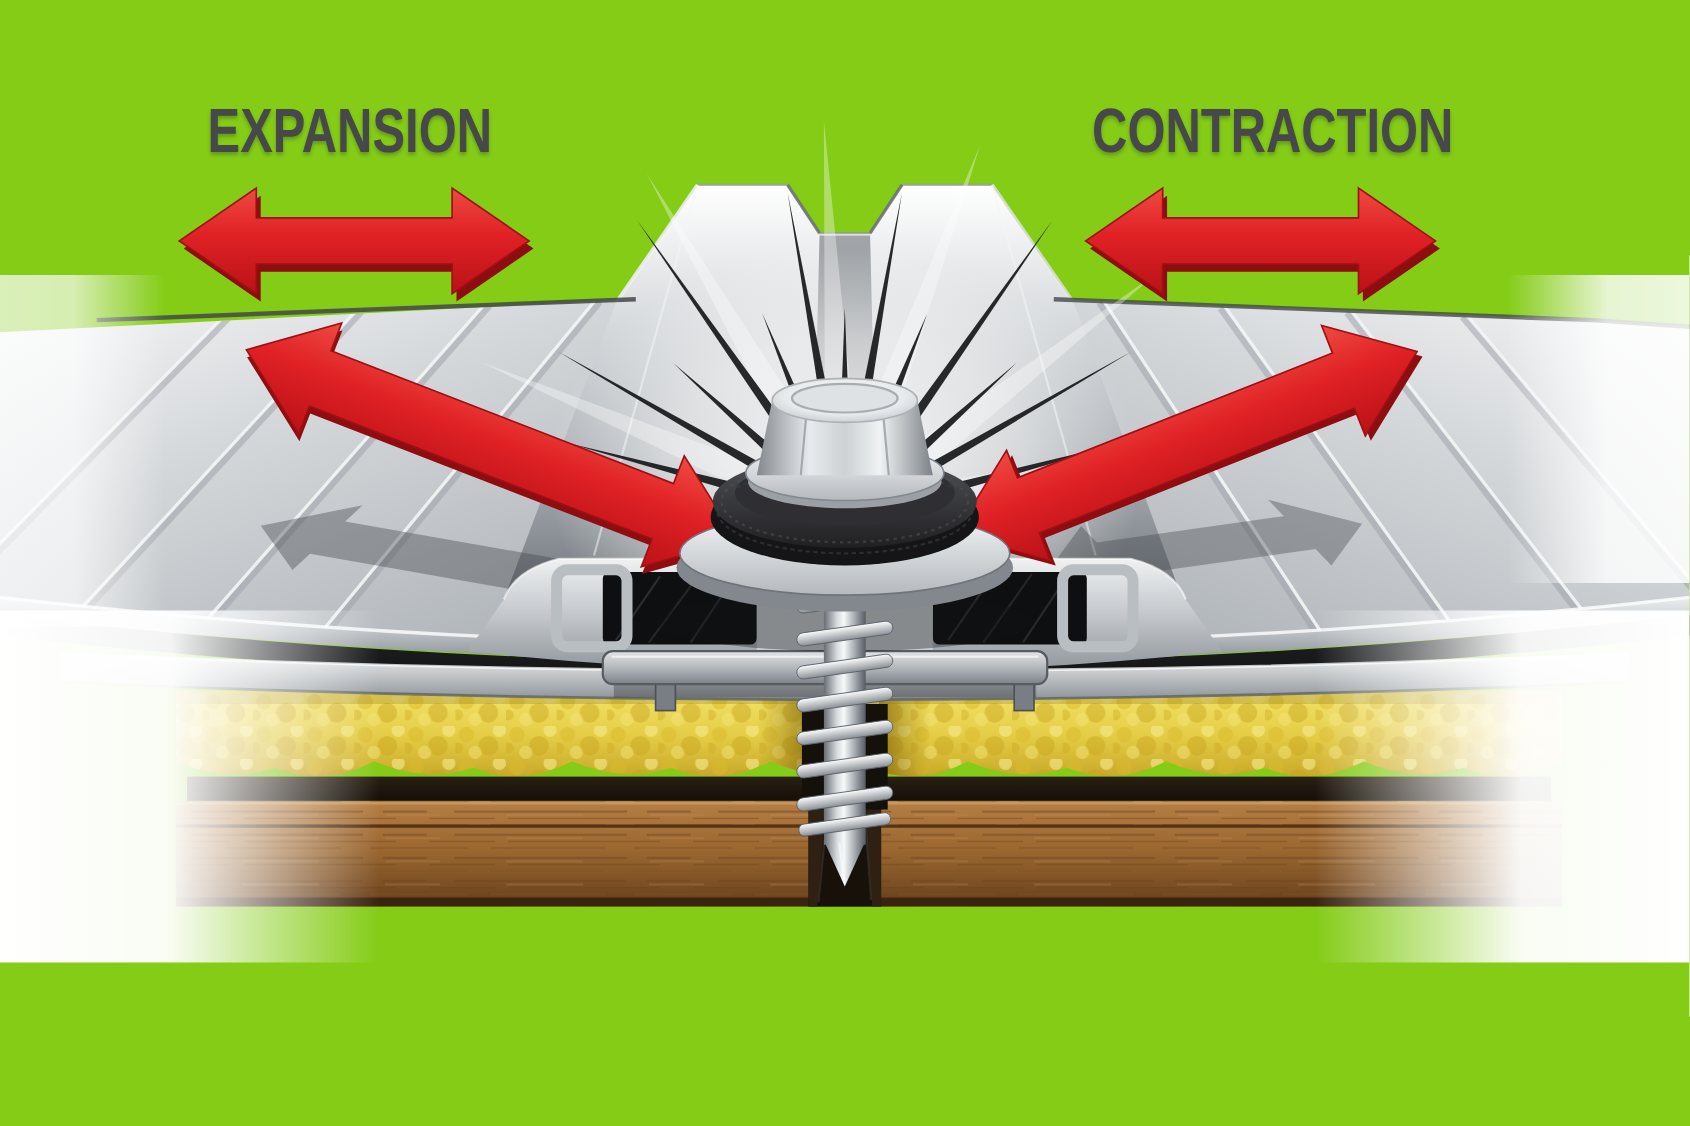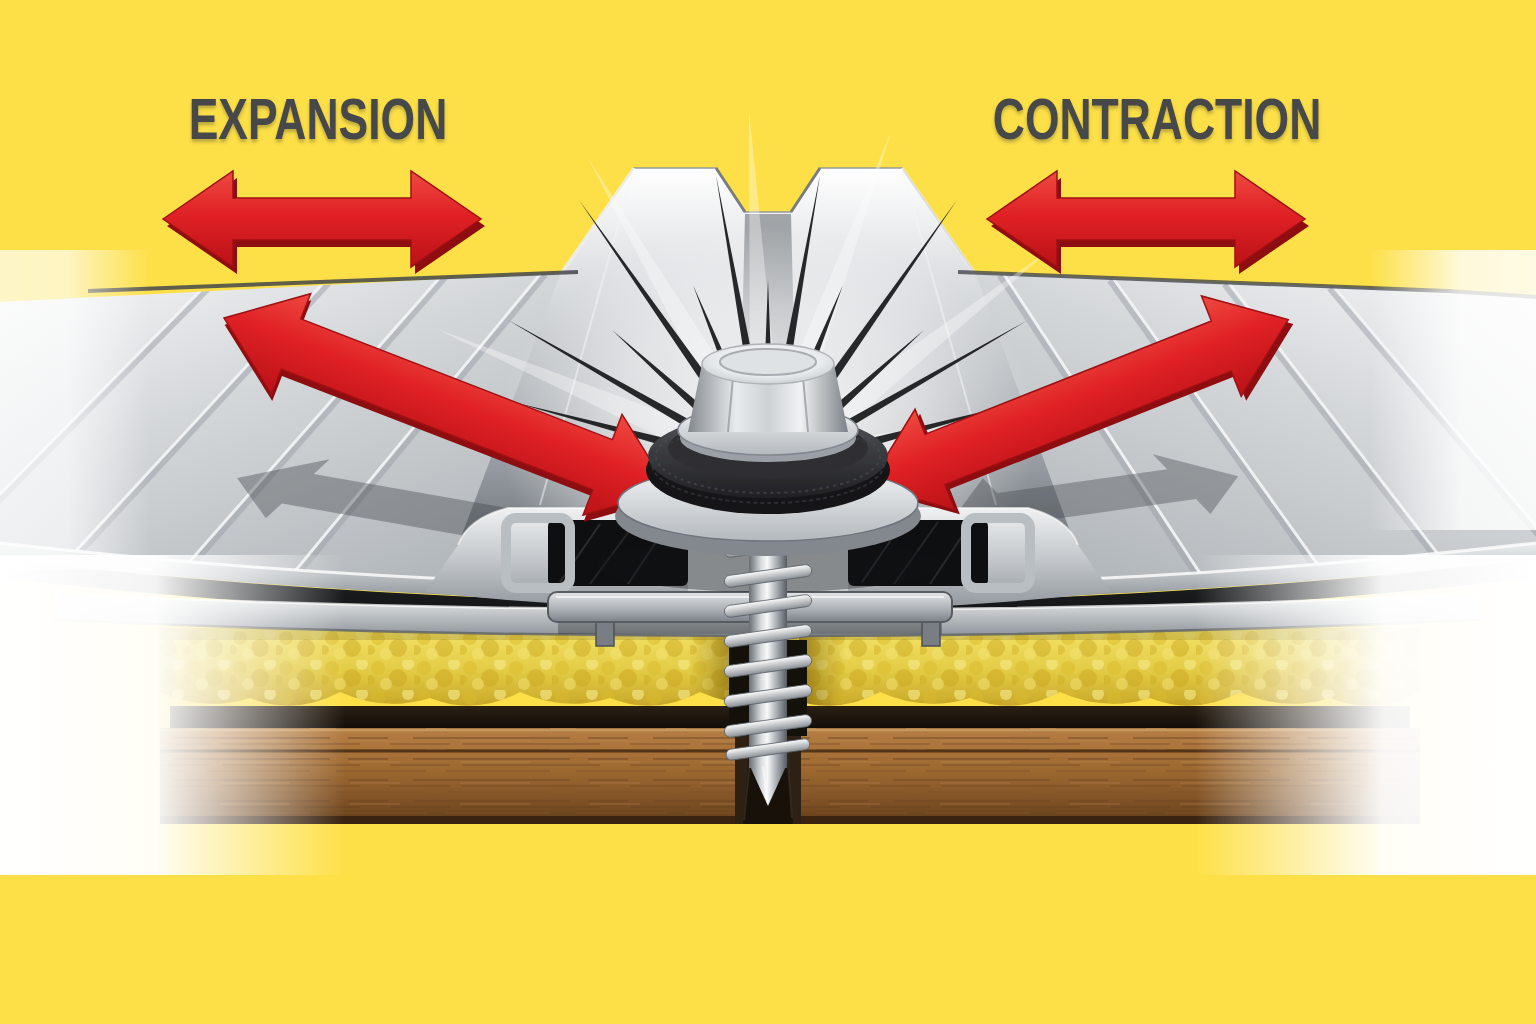--- a/index.html
+++ b/index.html
@@ -1,16 +1,16 @@
 <!DOCTYPE html>
 <html><head>
 <meta charset="utf-8">
 <style>
   html,body{margin:0;padding:0;background:#ffffff;}
-  .stage{position:relative;width:1536px;height:1024px;background:#fde047;overflow:hidden;
+  .stage{position:relative;width:1536px;height:1024px;background:#84cc16;overflow:hidden;
          font-family:"Liberation Sans", sans-serif;}
   .stage svg{position:absolute;left:0;top:0;}
   .motion-label{position:absolute;top:86px;width:380px;text-align:center;
     font-size:57px;font-weight:bold;color:#47484a;letter-spacing:0px;
     transform:scaleX(0.78);transform-origin:center;
     text-shadow:0 3px 4px rgba(40,40,40,0.30);white-space:nowrap;}
   #label-expansion{left:128px;}
   #label-contraction{left:951px;}
 </style>
 </head>

